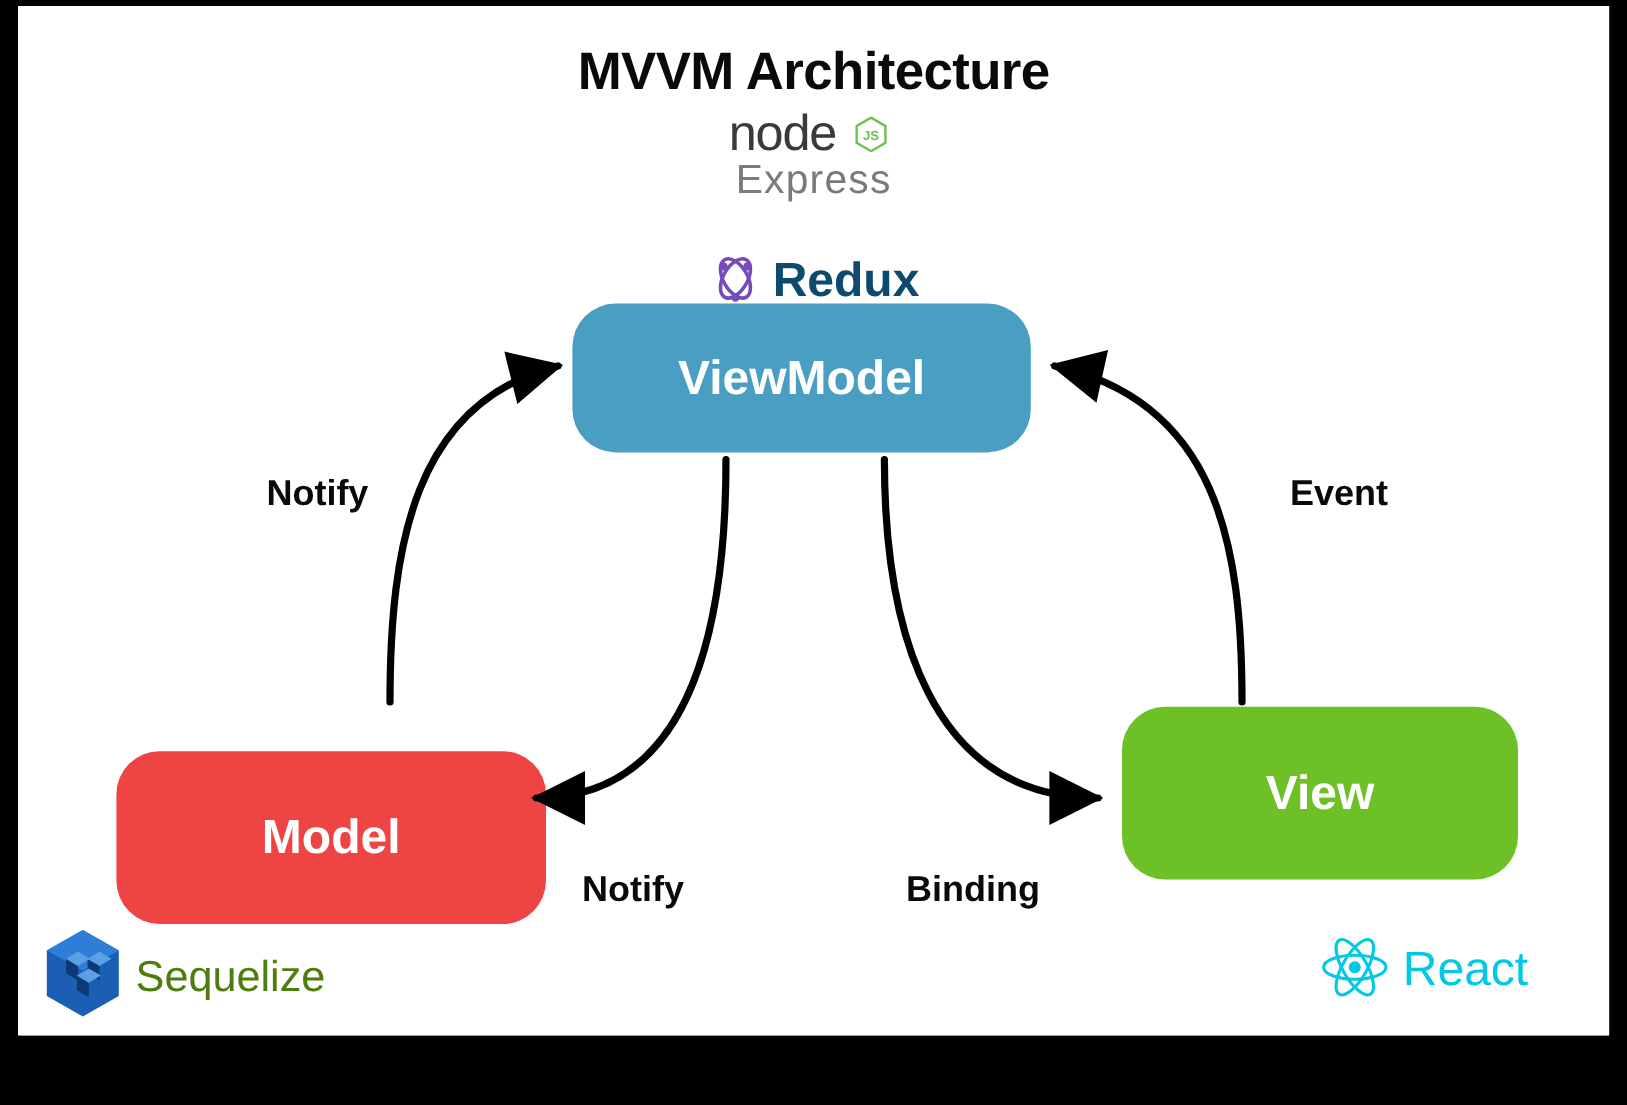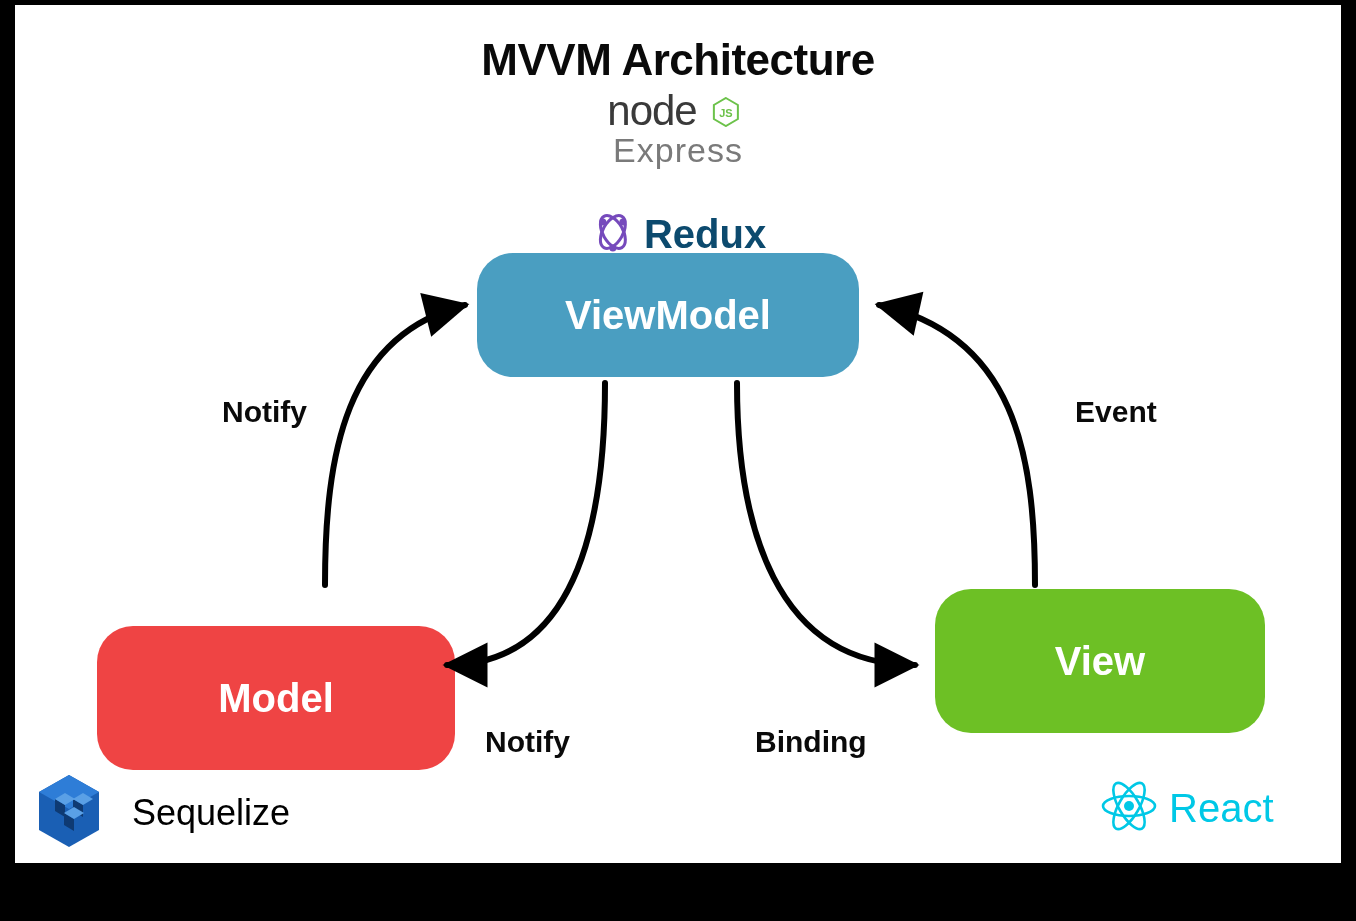--- a/index.html
+++ b/index.html
@@ -138,22 +138,21 @@
     position: absolute;
     top: 768px;
     left: 20px;
     display: flex;
     align-items: center;
     gap: 10px;
   }
   .sequelize-text {
     font-size: 36px;
     font-weight: 400;
-    color: #000000;
-    margin-left: 19px;
+    color: #4d7c0f;
   }
   .react {
     position: absolute;
     top: 774px;
     left: 1084px;
     display: flex;
     align-items: center;
     gap: 10px;
   }
   .react-text {

